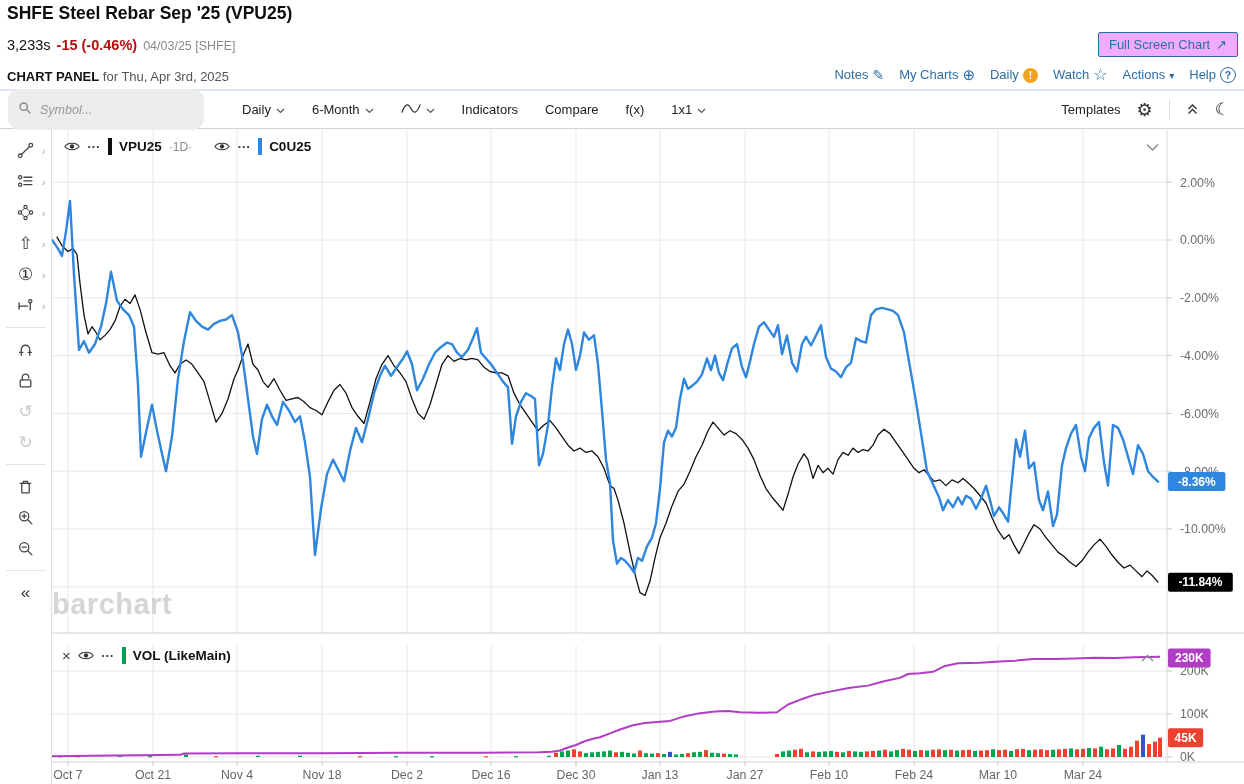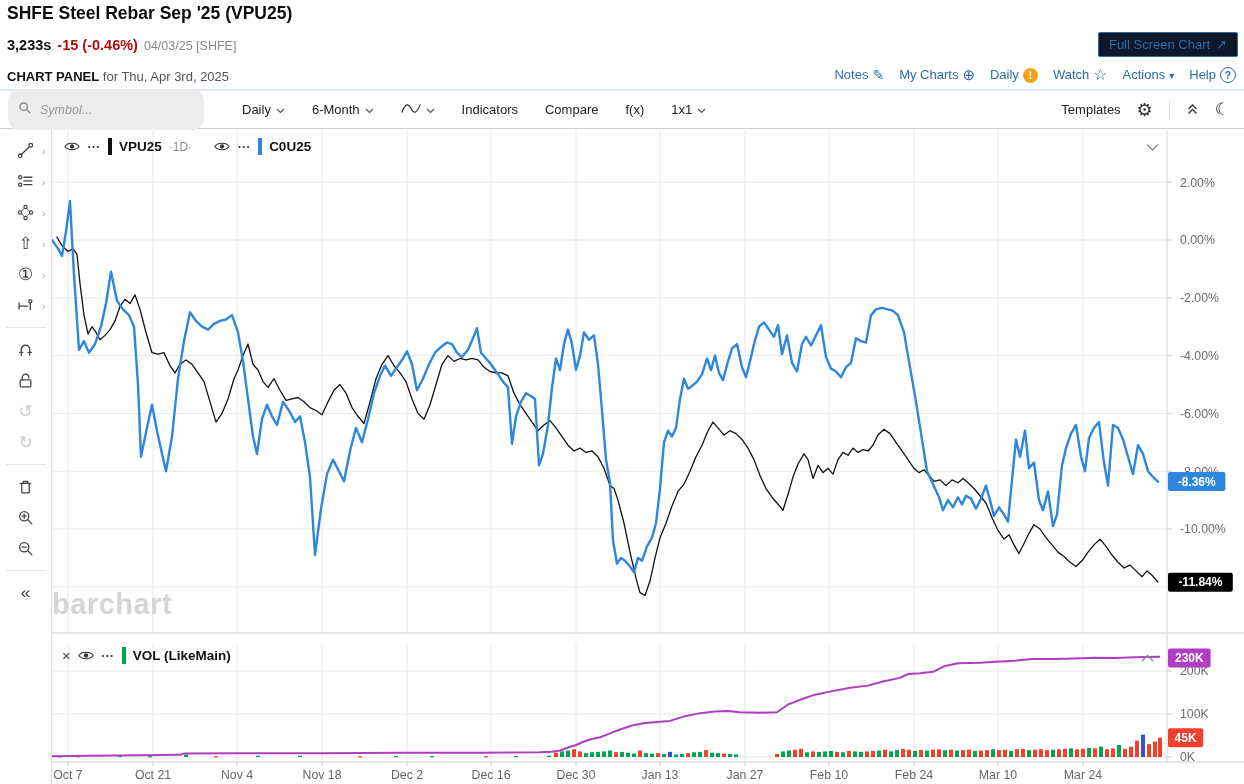--- a/index.html
+++ b/index.html
@@ -1,23 +1,23 @@
 <!DOCTYPE html>
 <html><head>
 <meta charset="utf-8">
 <style>
   html,body{margin:0;padding:0}
   body{width:1244px;height:784px;position:relative;overflow:hidden;background:#fff;
        font-family:"Liberation Sans",sans-serif;color:#1a1a1a}
   .hdr-title{position:absolute;left:7px;top:3px;font-size:17.5px;font-weight:bold;color:#0d0d0d}
   .price-row{position:absolute;left:7px;top:37px;font-size:14.5px;display:flex;align-items:baseline;gap:6px}
-  .price{font-weight:bold;color:#111}
+  .price{font-weight:normal;color:#111}
   .chg{color:#b50d0d;font-weight:bold}
   .dt{color:#8a8a8a;font-size:12.5px}
-  .fs-btn{position:absolute;right:6px;top:32px;border:1px solid #2e6da4;color:#2e6da4;background:#0f172a;
+  .fs-btn{position:absolute;right:6px;top:32px;border:1px solid #2e6da4;color:#2e6da4;background:#f0abfc;
           font-family:"Liberation Sans",sans-serif;font-size:13px;padding:4px 10px;border-radius:2px;
           display:flex;align-items:center;gap:6px;cursor:pointer}
   .panel-row{position:absolute;left:7px;top:69px;font-size:13px}
   .pl{font-weight:bold;color:#111}
   .pd{color:#555}
   .links{position:absolute;right:8px;top:65px;display:flex;gap:15px;font-size:13px;color:#2e6da4;align-items:center}
   .link{display:flex;gap:4px;align-items:center;cursor:pointer}
   .glyph-ic{font-size:14px}
   .alert-ic{width:15px;height:15px;border-radius:50%;background:#f2a41c;color:#fff;font-weight:bold;
             font-size:10px;display:inline-flex;align-items:center;justify-content:center}

